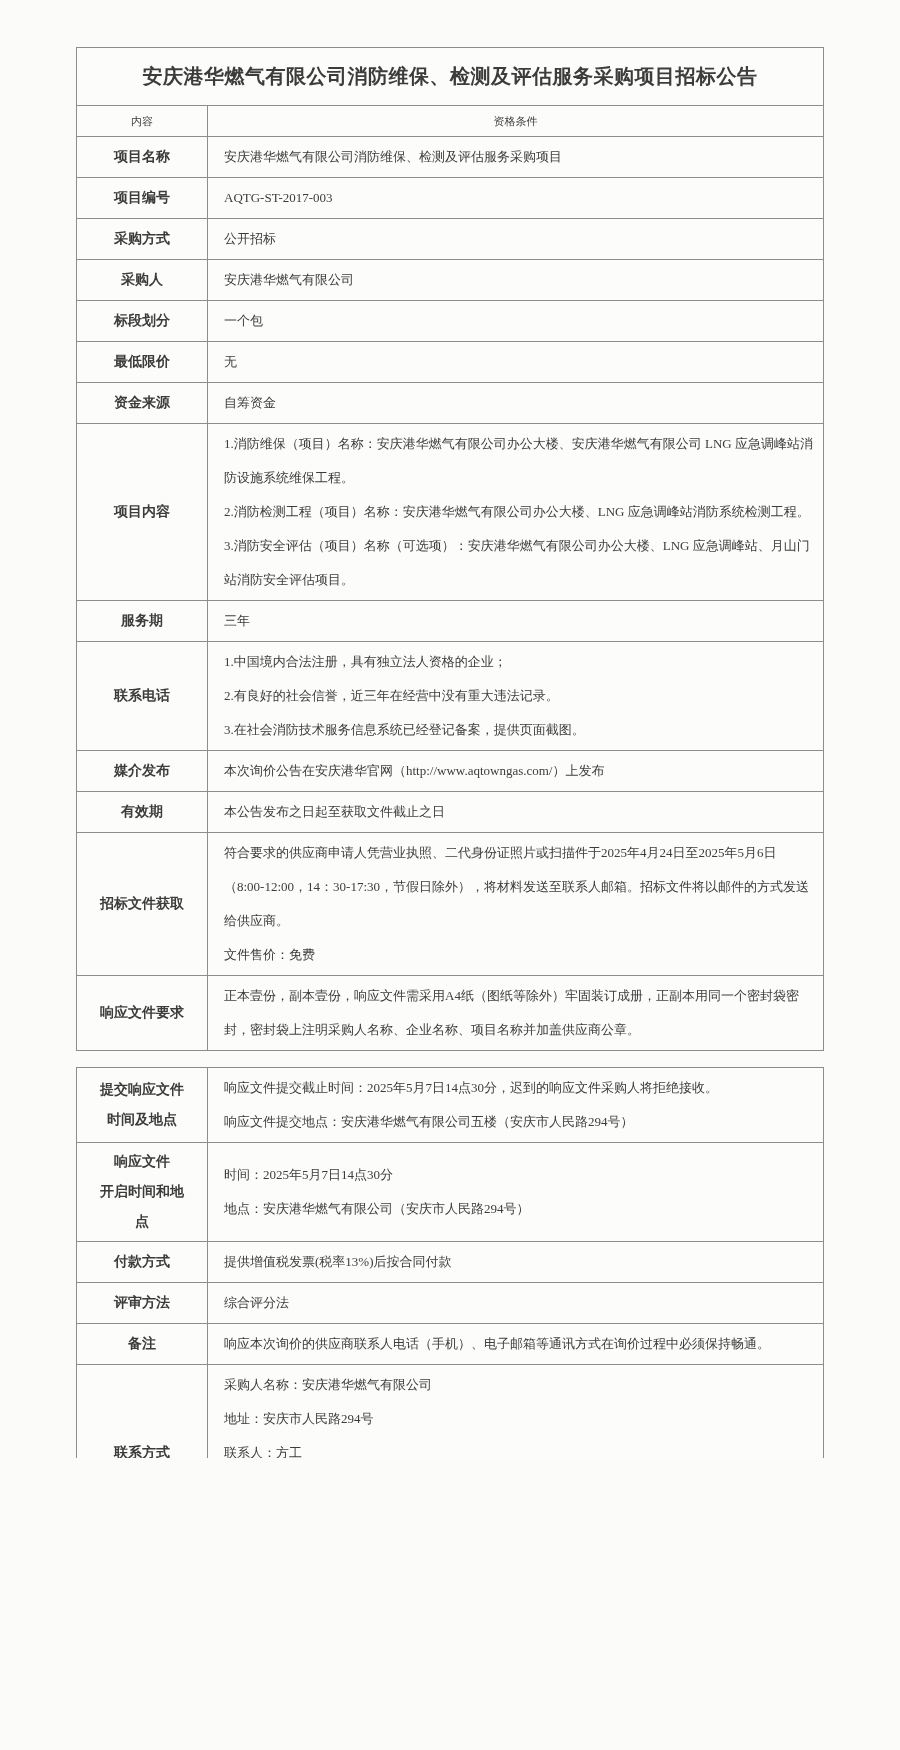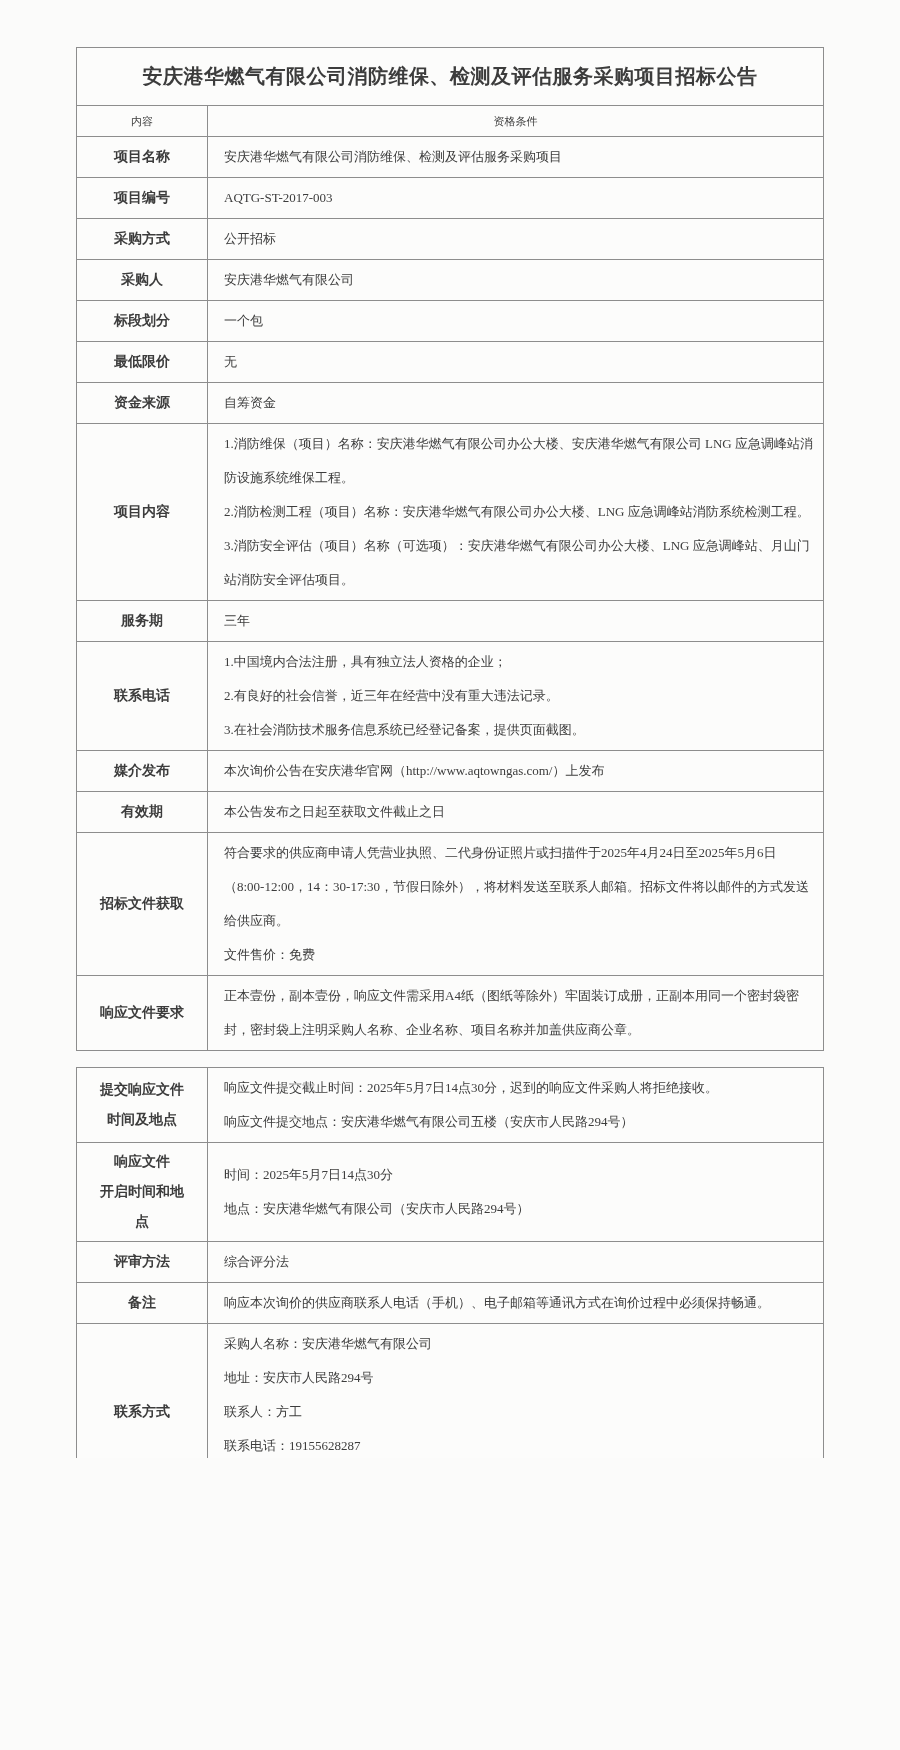--- a/index.html
+++ b/index.html
@@ -163,20 +163,24 @@
           <td class="value-cell">响应文件提交截止时间：2025年5月7日14点30分，迟到的响应文件采购人将拒绝接收。
 响应文件提交地点：安庆港华燃气有限公司五楼（安庆市人民路294号）</td>
         </tr>
         <tr>
           <td class="label-cell">响应文件
 开启时间和地点</td>
           <td class="value-cell">时间：2025年5月7日14点30分
 地点：安庆港华燃气有限公司（安庆市人民路294号）</td>
         </tr>
         <tr>
+          <td class="label-cell">付款方式</td>
+          <td class="value-cell">提供增值税发票(税率13%)后按合同付款</td>
+        </tr>
+        <tr>
           <td class="label-cell">评审方法</td>
           <td class="value-cell">综合评分法</td>
         </tr>
         <tr>
           <td class="label-cell">备注</td>
           <td class="value-cell">响应本次询价的供应商联系人电话（手机）、电子邮箱等通讯方式在询价过程中必须保持畅通。</td>
         </tr>
         <tr>
           <td class="label-cell">联系方式</td>
           <td class="value-cell">采购人名称：安庆港华燃气有限公司

